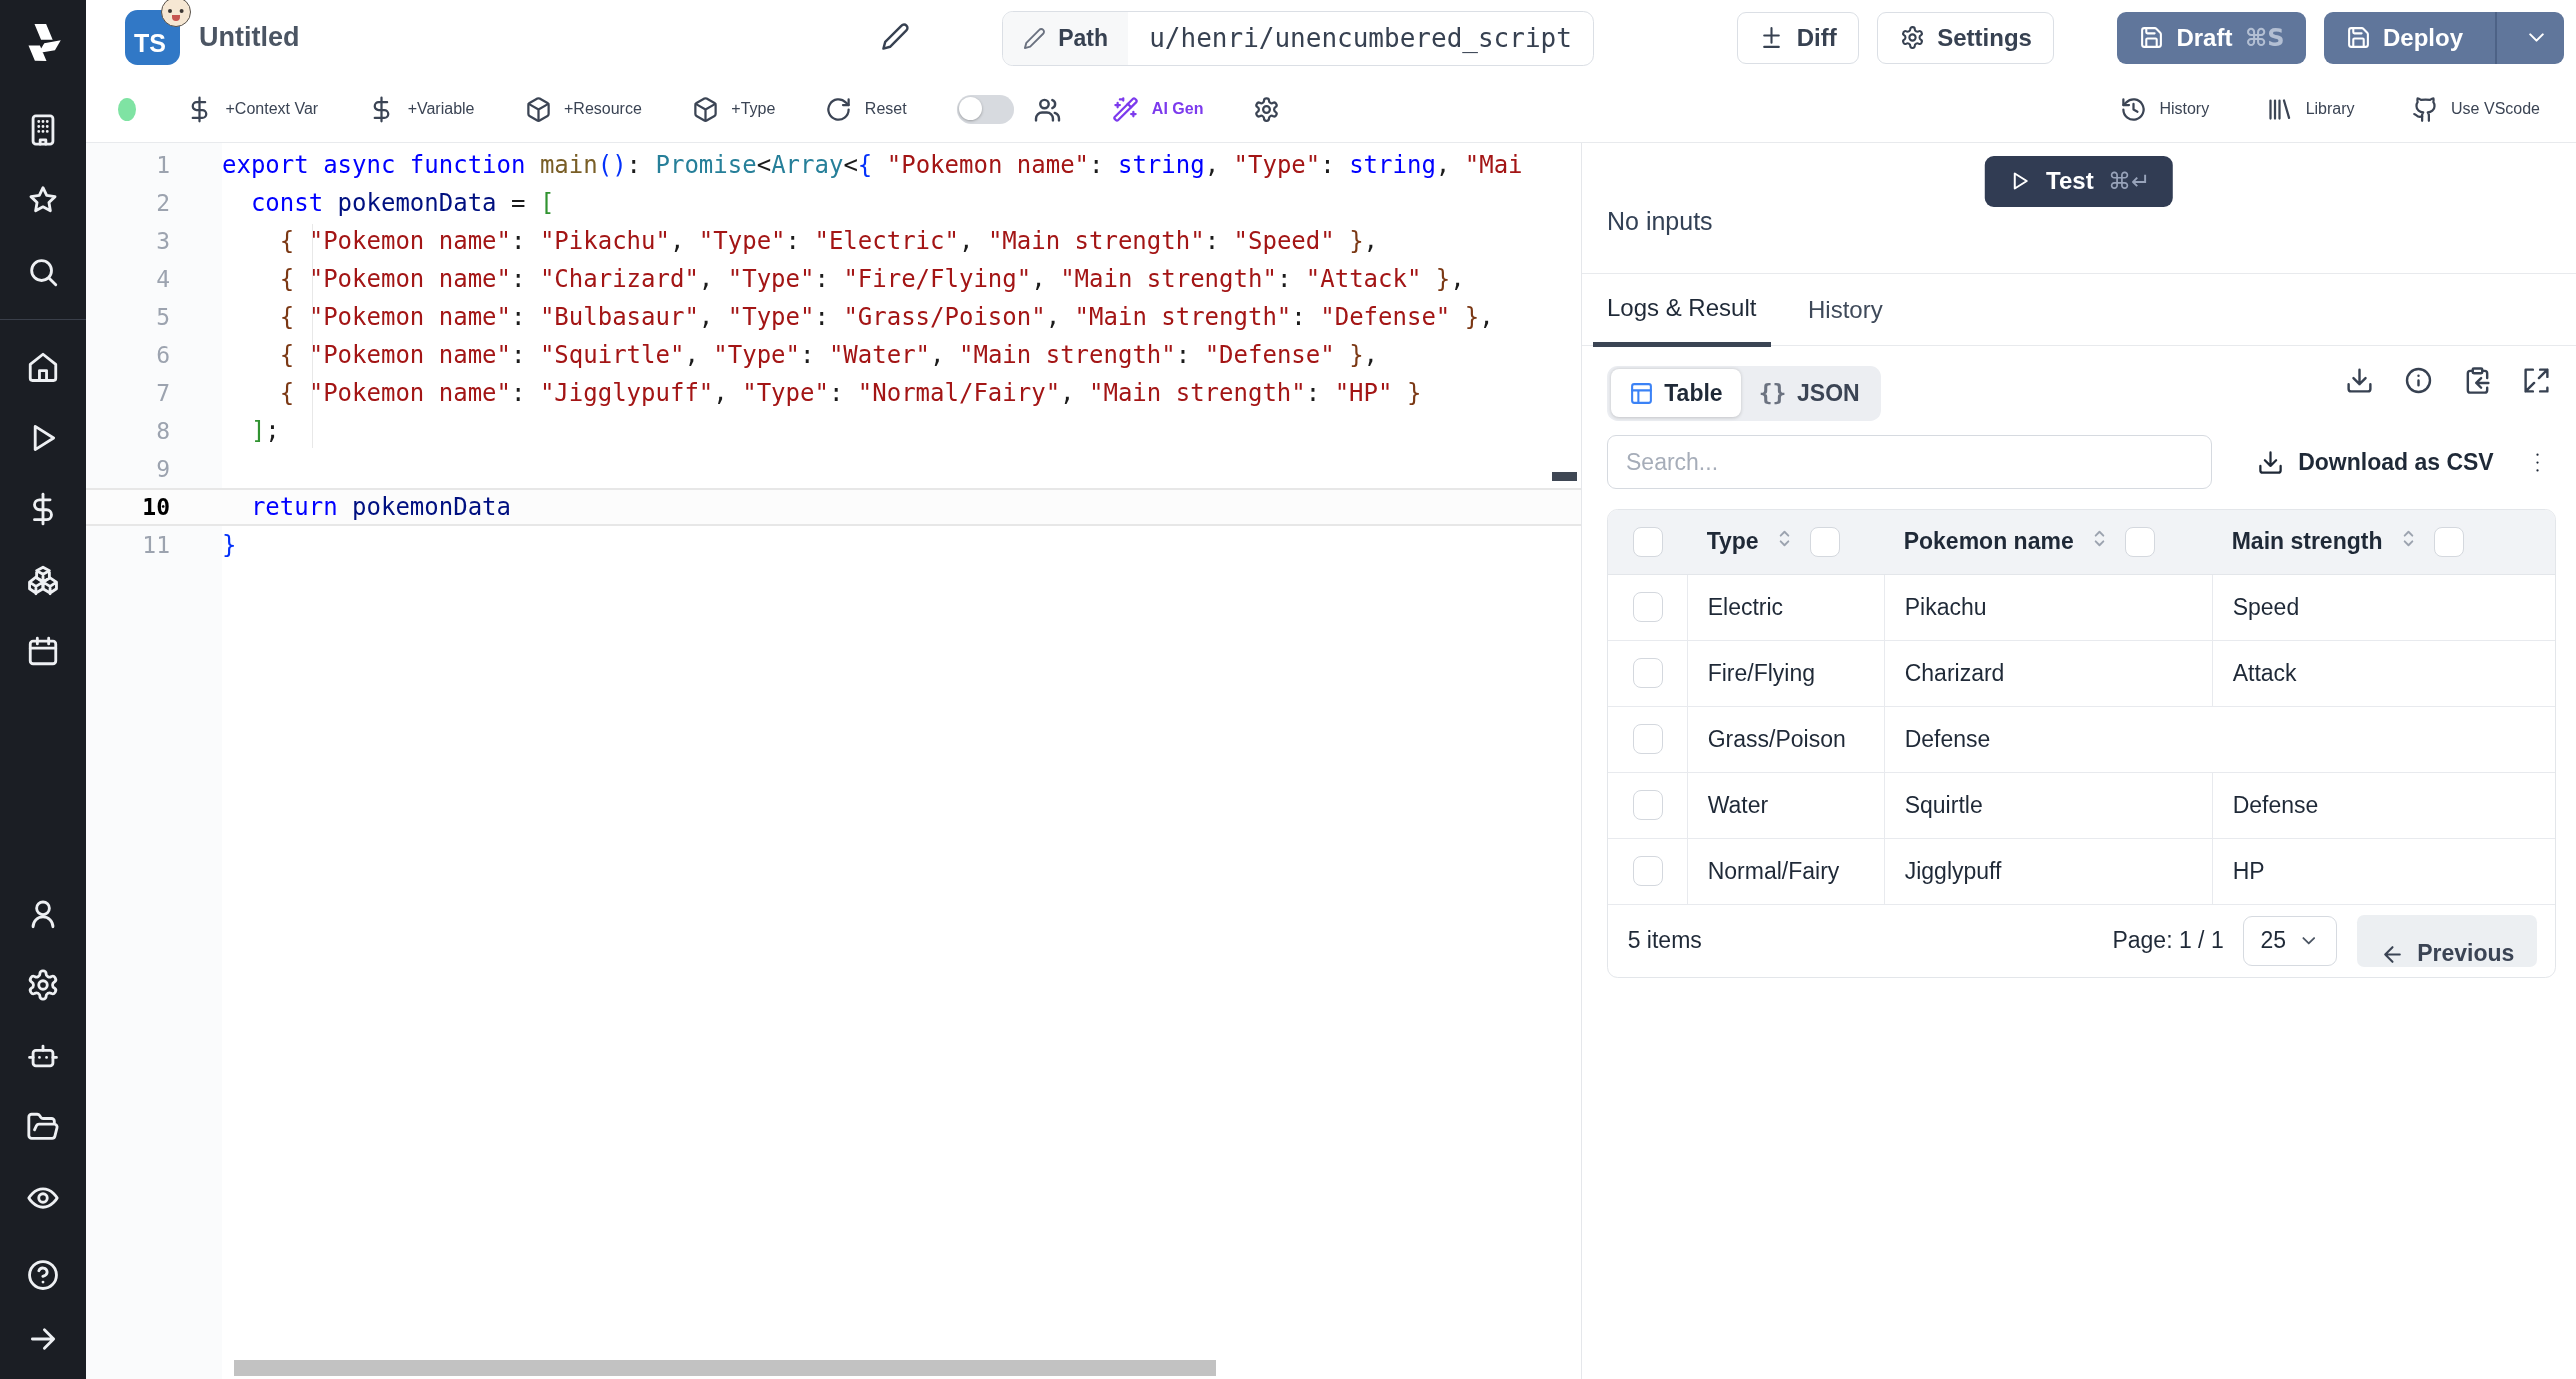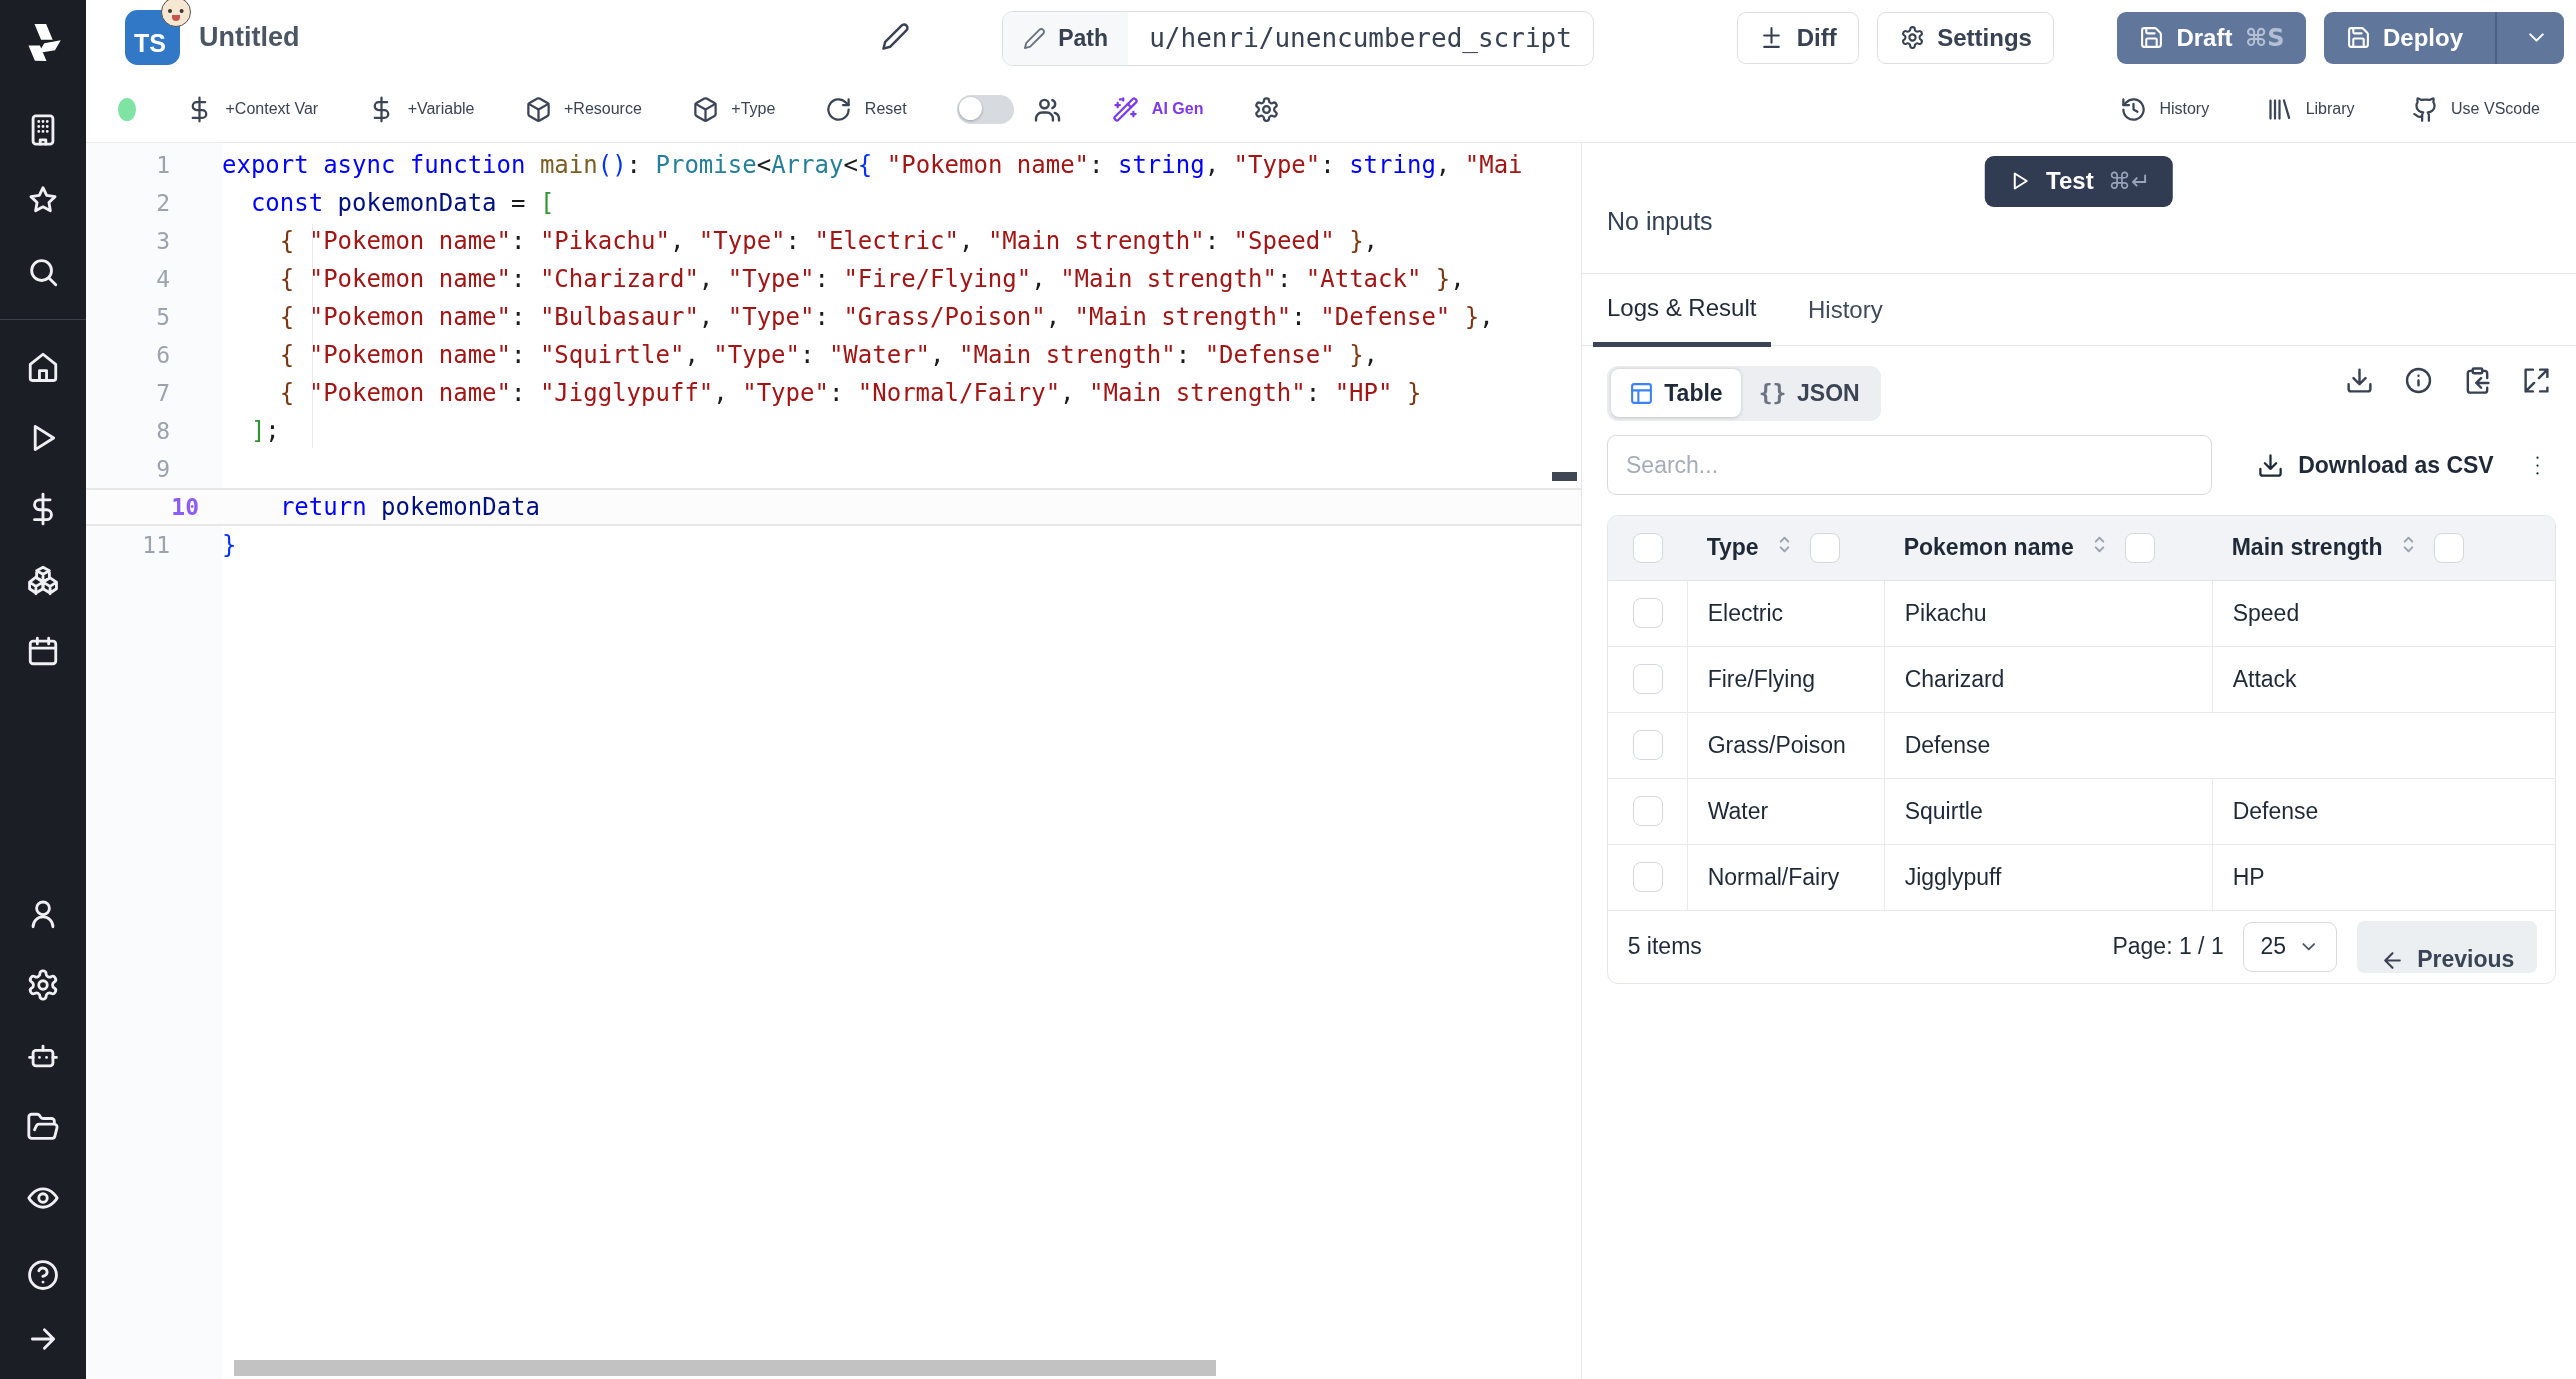--- a/index.html
+++ b/index.html
@@ -63,21 +63,21 @@
   
   .content { display:flex; height:1236px; }
 
   
   .editor { width:1496px; position:relative; background:#fff; border-right:1.8px solid #e5e7eb; overflow:hidden; flex-shrink:0; }
   .gutter-bg { position:absolute; left:0; top:0; bottom:0; width:136px; background:#fafbfc; }
   .code-lines { position:absolute; left:0; top:2.7px; right:0; }
   .code-row { display:flex; height:38px; align-items:center; position:relative; }
   .code-row.active { background:#fcfcfc; border-top:2.7px solid #e7e7e7; border-bottom:2.7px solid #e7e7e7; }
   .code-row .gutter { width:84px; text-align:right; font-family:"DejaVu Sans Mono", monospace; font-size:23px; color:#9ca3af; flex-shrink:0; }
-  .code-row.active .gutter { color:#8b5cf6; font-weight:bold;margin-left:29px; }
+  .code-row.active .gutter { color:#000000; font-weight:bold; }
   .code-row .code { margin-left:52px; font-family:"DejaVu Sans Mono", monospace; font-size:24px; white-space:pre; }
   .tok-k { color:#0000ff; } .tok-s { color:#a31515; } .tok-t { color:#267f99; }
   .tok-f { color:#795e26; } .tok-v { color:#001080; } .tok-p { color:#1b1b1b; }
   .tok-b1 { color:#0431fa; } .tok-b2 { color:#319331; } .tok-b3 { color:#7b3814; }
   .indent-guide { position:absolute; left:226px; top:81px; height:224px; border-left:0.9px solid #e8e8e8; }
   .ruler-dash { position:absolute; right:3.6px; top:329px; width:25px; height:9px; background:#3f4754; }
   .hscrollbar { position:absolute; left:148px; bottom:2.7px; width:982px; height:16px; background:#c2c2c2; cursor:pointer; }
 
   
   .rpanel { flex:1; display:flex; flex-direction:column; background:#fff; }
@@ -96,21 +96,21 @@
   .segmented { background:#eceef2; border-radius:10.7px; padding:3.6px; display:flex; }
   .seg { display:flex; align-items:center; gap:10.7px; height:48px; padding:0 18px; font-size:23px; font-weight:600; color:#3b4454; border-radius:8px; cursor:pointer; }
   .seg.active { background:#fff; box-shadow:0 0.9px 3.6px rgba(0,0,0,.18); color:#1f2937; }
   .seg svg { width:25px; height:25px; stroke:#3b82f6; stroke-width:2; fill:none; stroke-linecap:round; stroke-linejoin:round; }
   .seg .braces { font-family:"DejaVu Sans Mono", monospace; color:#6b7280; font-size:23px; font-weight:bold; }
   .head-icons { display:flex; gap:30px; align-items:center; }
   .icon-btn { background:none; border:none; cursor:pointer; display:flex; }
   .icon-btn svg { width:29px; height:29px; stroke:#374151; stroke-width:2; fill:none; stroke-linecap:round; stroke-linejoin:round; }
 
   .search-row { display:flex; align-items:center; justify-content:space-between; padding:0 25px 19.7px; }
-  .search-input { width:605px; height:60px; border:1.8px solid #d6dae0; border-radius:9px; font-size:23px; padding:0 18px; color:#374151; outline:none; font-family:"Liberation Sans", sans-serif; }
+  .search-input { width:605px; height:54px; border:1.8px solid #d6dae0; border-radius:9px; font-size:23px; padding:0 18px; color:#374151; outline:none; font-family:"Liberation Sans", sans-serif; }
   .search-input::placeholder { color:#a6adb9; }
   .csv-group { display:flex; align-items:center; gap:16px; }
   .csv-btn { display:flex; align-items:center; gap:14.3px; background:none; border:none; font-size:23px; font-weight:600; color:#1f2937; cursor:pointer; }
   .csv-btn svg, .kebab svg { width:27px; height:27px; stroke:#1f2937; stroke-width:2; fill:none; stroke-linecap:round; stroke-linejoin:round; }
   .kebab { margin-left:14.3px; }
 
   .rtable { margin:0 19.7px 0 25px; border:0.9px solid #e3e6ea; border-radius:10.7px; overflow:hidden; background:#fff; }
   .thead { display:flex; background:#f1f3f6; height:65px; align-items:center; border-bottom:0.9px solid #e3e6ea; }
   .hc { display:flex; align-items:center; gap:14.3px; padding-left:19.7px; font-size:23px; font-weight:700; color:#1f2937; }
   .c0 { width:79px; display:flex; justify-content:center; padding-left:0; flex-shrink:0; }

